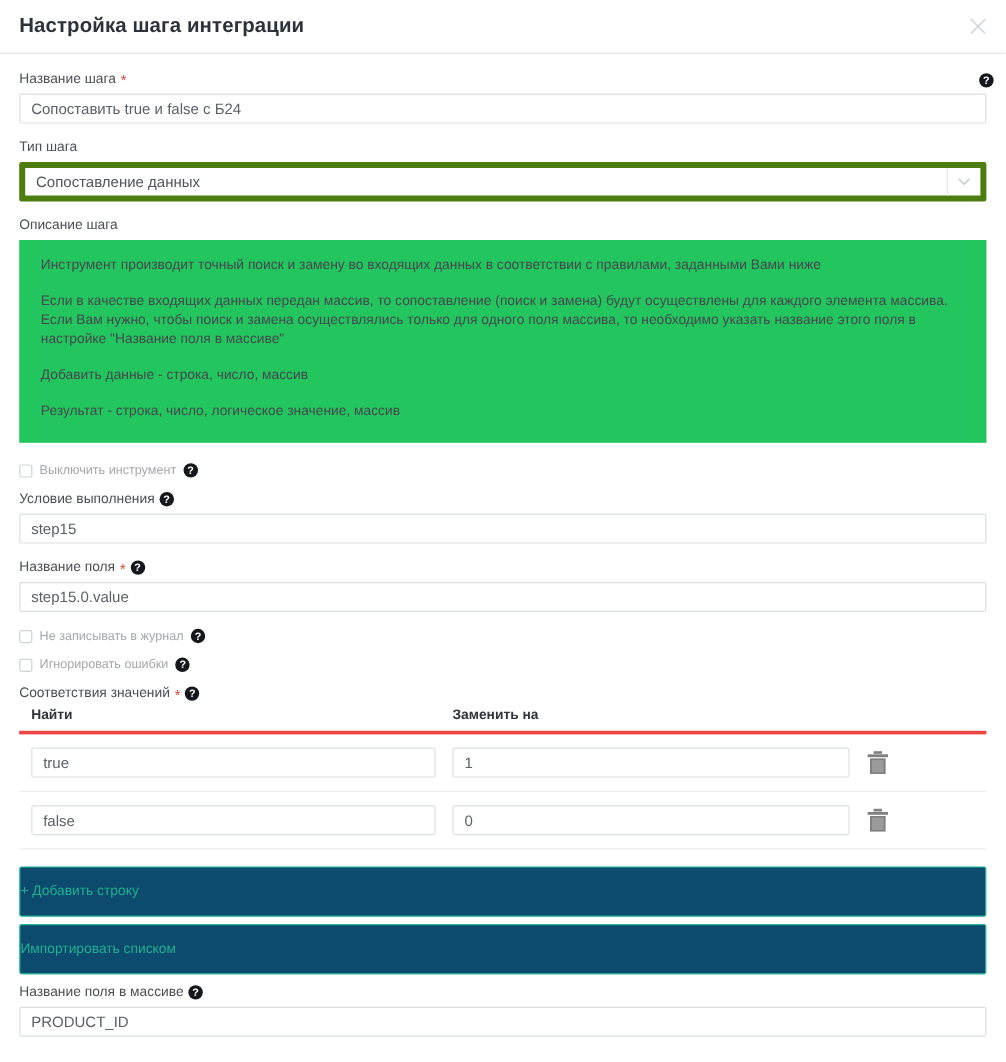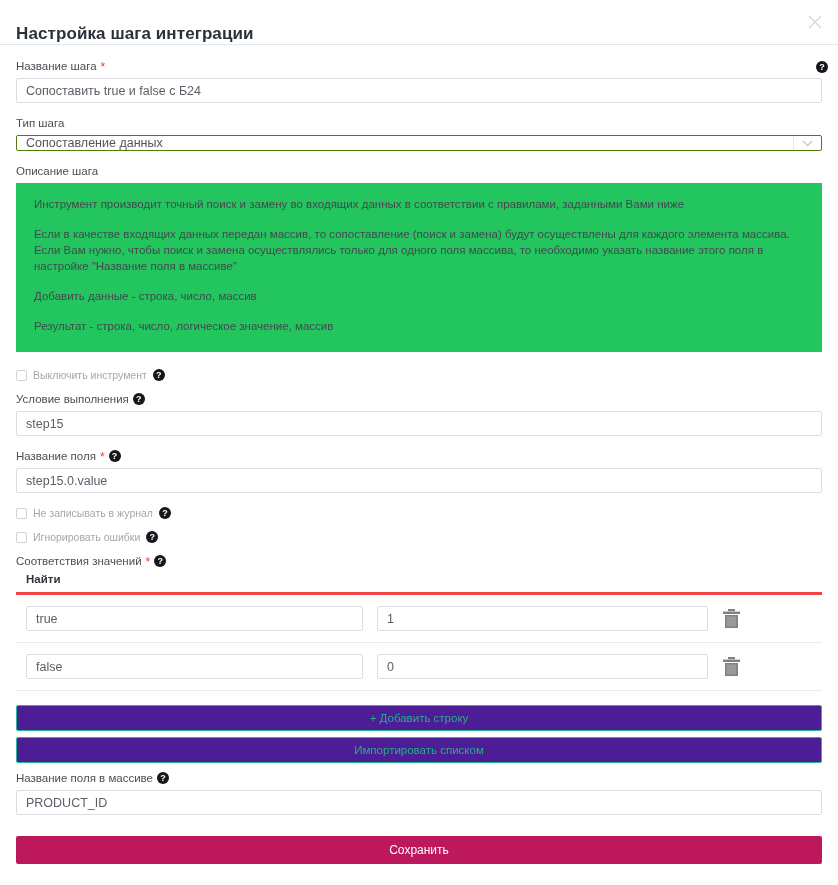--- a/index.html
+++ b/index.html
@@ -15,21 +15,21 @@
     color: #34393e;
     overflow: hidden;
   }
 
   
   .modal-header {
     position: relative;
     height: 45px;
     border-bottom: 1px solid #e4e7ea;
     display: flex;
-    align-items: flex-end;
+    align-items: center;
     padding: 0 16px;
   }
   .modal-title {
     font-size: 17px;
     font-weight: bold;
     color: #2b3239;
     letter-spacing: .1px;
   }
   .close-icon {
     position: absolute;
@@ -94,22 +94,22 @@
     outline: none;
   }
   input.text-input::placeholder { color: #878d94; }
 
   .field-block { margin-bottom: 13px; }
 
   
   .select-wrap {
     position: relative;
     width: 100%;
-    height: 16px;
-    border: 1px solid #4d7c0f;
+    height: 33px;
+    border: 5px solid #4d7c0f;
     border-radius: 2px;
     background: #ffffff;
     display: flex;
     align-items: center;
   }
   .select-value {
     padding-left: 9px;
     font-size: 12.5px;
     color: #4f555c;
   }
@@ -189,26 +189,26 @@
     align-items: center;
     justify-content: flex-start;
     padding-left: 6px;
   }
   .trash-icon { cursor: pointer; color: #808080; display:block; }
 
   
   .btn-outline {
     display: block;
     width: 100%;
-    height: 26px;
+    height: 42px;
     line-height: 24px;
-    text-align: center;
+    text-align: left;
     border: 1px solid #23b893;
     border-radius: 2px;
-    background: #4c1d95;
+    background: #0c4a6e;
     color: #21b18f;
     font-size: 11.5px;
     font-family: "Liberation Sans", "DejaVu Sans", sans-serif;
     cursor: pointer;
     padding: 0;
     margin-bottom: 6px;
   }
   .btn-primary {
     display: block;
     width: 100%;
@@ -314,20 +314,21 @@
 
   <div class="field-label">
     <span>Соответствия значений</span>
     <span class="req-star">*</span>
     <span class="help-icon">?</span>
   </div>
 
   <div class="match-table">
     <div class="table-head">
       <div class="th col-find">Найти</div>
+      <div class="th col-replace">Заменить на</div>
       <div class="th col-del"></div>
     </div>
 
     <div class="table-row">
       <div class="cell-find">
         <input class="text-input" type="text" value="true" style="">
       </div>
       <div class="cell-replace">
         <input class="text-input" type="text" value="1" style="">
       </div>

